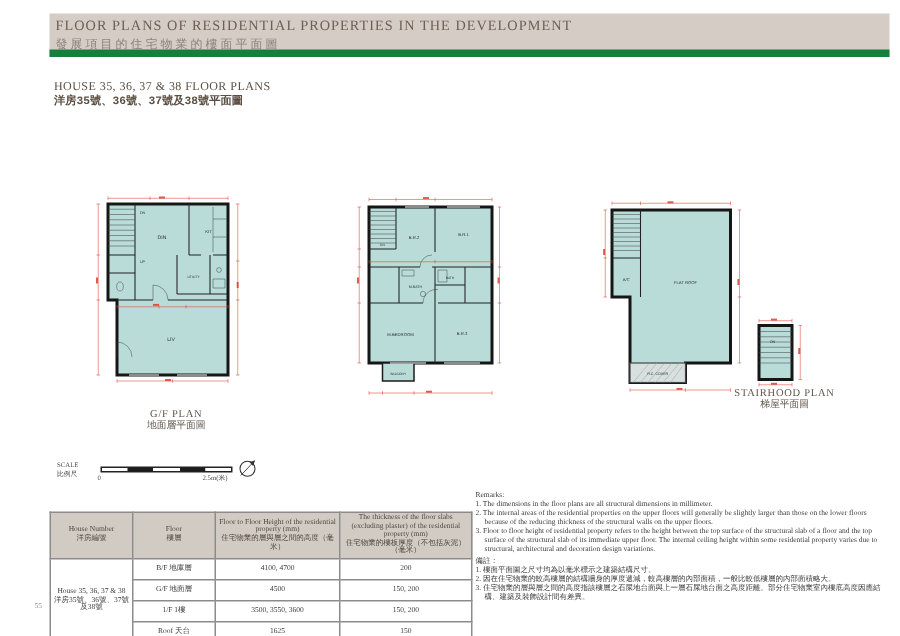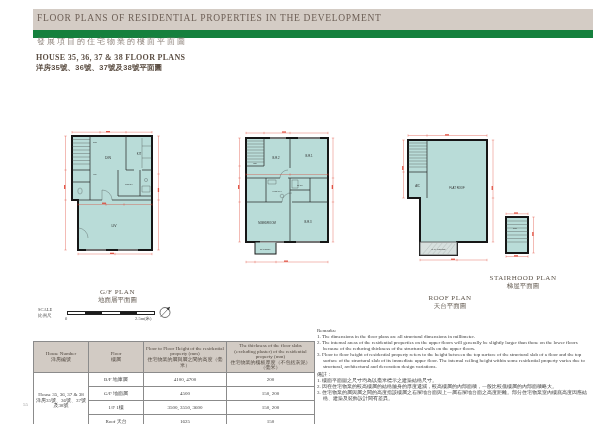--- a/index.html
+++ b/index.html
@@ -1,44 +1,44 @@
 <!DOCTYPE html>
 <html><head>
 <meta charset="utf-8">
 <style>
   html,body{margin:0;padding:0;background:#fff;}
   .page{position:relative;width:600px;height:424px;background:#ffffff;overflow:hidden;
         font-family:"Liberation Serif", serif;color:#333;}
 
   
   .band{position:absolute;left:33px;top:9px;width:560px;height:29px;background:#d4ccc5;
-        border-bottom:8px solid #15803d;box-sizing:border-box;padding:4px 0 0 4px;}
+        border-bottom:5px solid #15803d;box-sizing:border-box;padding:4px 0 0 4px;}
   .band-title{font-size:9.5px;letter-spacing:.7px;color:#6e6057;}
-  .band-title-zh{font-size:8px;letter-spacing:2px;color:#8e837b;margin-top:13px;}
+  .band-title-zh{font-size:8px;letter-spacing:2px;color:#8e837b;margin-top:1px;}
 
   .subtitle{position:absolute;left:36px;top:53px;line-height:10px;color:#5c4f44;}
-  .sub-en{font-size:8px;font-weight:bold;letter-spacing:.3px;}
+  .sub-en{font-size:8px;font-weight:normal;letter-spacing:.3px;}
   .sub-zh{font-size:7.5px;font-weight:bold;font-family:Liberation Mono, monospace;}
 
   
   svg{position:absolute;overflow:visible;}
   .outline{fill:#b9dcd8;stroke:#161616;stroke-width:2;stroke-linejoin:miter;}
   .thin{stroke:#222;stroke-width:.7;fill:none;}
   .hair{stroke:#333;stroke-width:.3;fill:none;}
   .tread{stroke:#444;stroke-width:.35;fill:none;}
   .win{stroke:#fff;stroke-width:.8;fill:none;}
   .dim{stroke:#dd3b2a;stroke-width:.35;fill:none;}
   .blob{fill:#dd3b2a;opacity:.85;}
   .room-label{font-family:"Liberation Sans",sans-serif;fill:#2e2e2e;text-anchor:middle;}
   .f3{font-size:3.4px;} .f28{font-size:2.8px;} .f24{font-size:2.4px;} .f22{font-size:2.2px;}
   .gray-roof{fill:#d7e0de;stroke:#444;stroke-width:.8;}
   .hatch{stroke:#9aa5a3;stroke-width:.35;}
 
   .plan-caption{position:absolute;text-align:center;color:#5f564c;line-height:8px;}
-  .cap-en{font-size:7px;letter-spacing:.5px;margin-top:16px;}
+  .cap-en{font-size:7px;letter-spacing:.5px;}
   .cap-zh{font-size:6.5px;}
 
   
   .scale-label{position:absolute;left:38px;top:307px;font-size:4.5px;line-height:5.5px;color:#4a4a4a;}
   .scale-bar{position:absolute;left:67px;top:311px;width:88px;height:3.5px;border:.5px solid #222;
              display:flex;box-sizing:border-box;}
   .scale-bar span{flex:1;}
   .seg-b{background:#1c1c1c;} .seg-w{background:#fff;}
   .scale-zero{position:absolute;left:65px;top:316px;font-size:4.5px;color:#4a4a4a;}
   .scale-max{position:absolute;left:135px;top:316px;font-size:4.5px;color:#4a4a4a;}
@@ -170,24 +170,20 @@
 
     <path class="dim" d="M7,9.5 H86 M7,8.3 V10.7 M26,8.3 V10.7 M86,8.3 V10.7
                          M92,14 V116 M90.8,14 H93.2 M90.8,72 H93.2 M90.8,116 H93.2
                          M2.5,14 V72 M1.3,14 H3.7 M1.3,46 H3.7 M1.3,72 H3.7
                          M19,134 H86 M19,132.8 V135.2 M56,132.8 V135.2 M86,132.8 V135.2"></path>
     <rect class="blob" x="44" y="8.2" width="4" height="1.3"></rect>
     <rect class="blob" x="90.6" y="60" width="1.3" height="4"></rect>
     <rect class="blob" x="1.1" y="40" width="1.3" height="4"></rect>
     <rect class="blob" x="50" y="132.6" width="4" height="1.3"></rect>
   </svg>
-  <div class="plan-caption" style="left:412px;top:278px;width:76px;">
-    <div class="cap-en">ROOF PLAN</div>
-    <div class="cap-zh">天台平面圖</div>
-  </div>
 
   <svg style="left:500px;top:212px;" width="44" height="48" viewBox="0 0 44 48">
     <rect class="outline" x="6" y="5" width="22" height="36"></rect>
     <path class="tread" d="M6,9 H28 M6,12.5 H28 M6,16 H28 M6,19.5 H28 M6,23 H28 M6,26.5 H28 M6,30 H28"></path>
     <text class="room-label f24" x="15" y="16.5">DN</text>
     <path class="dim" d="M33.5,5 V41 M32.3,5 H34.7 M32.3,41 H34.7
                          M6,1.8 H28 M6,0.6 V3 M28,0.6 V3
                          M6,44.5 H28 M6,43.3 V45.7 M28,43.3 V45.7"></path>
     <rect class="blob" x="32.2" y="20" width="1.3" height="4"></rect>
     <rect class="blob" x="14" y="0.4" width="4" height="1.3"></rect>

